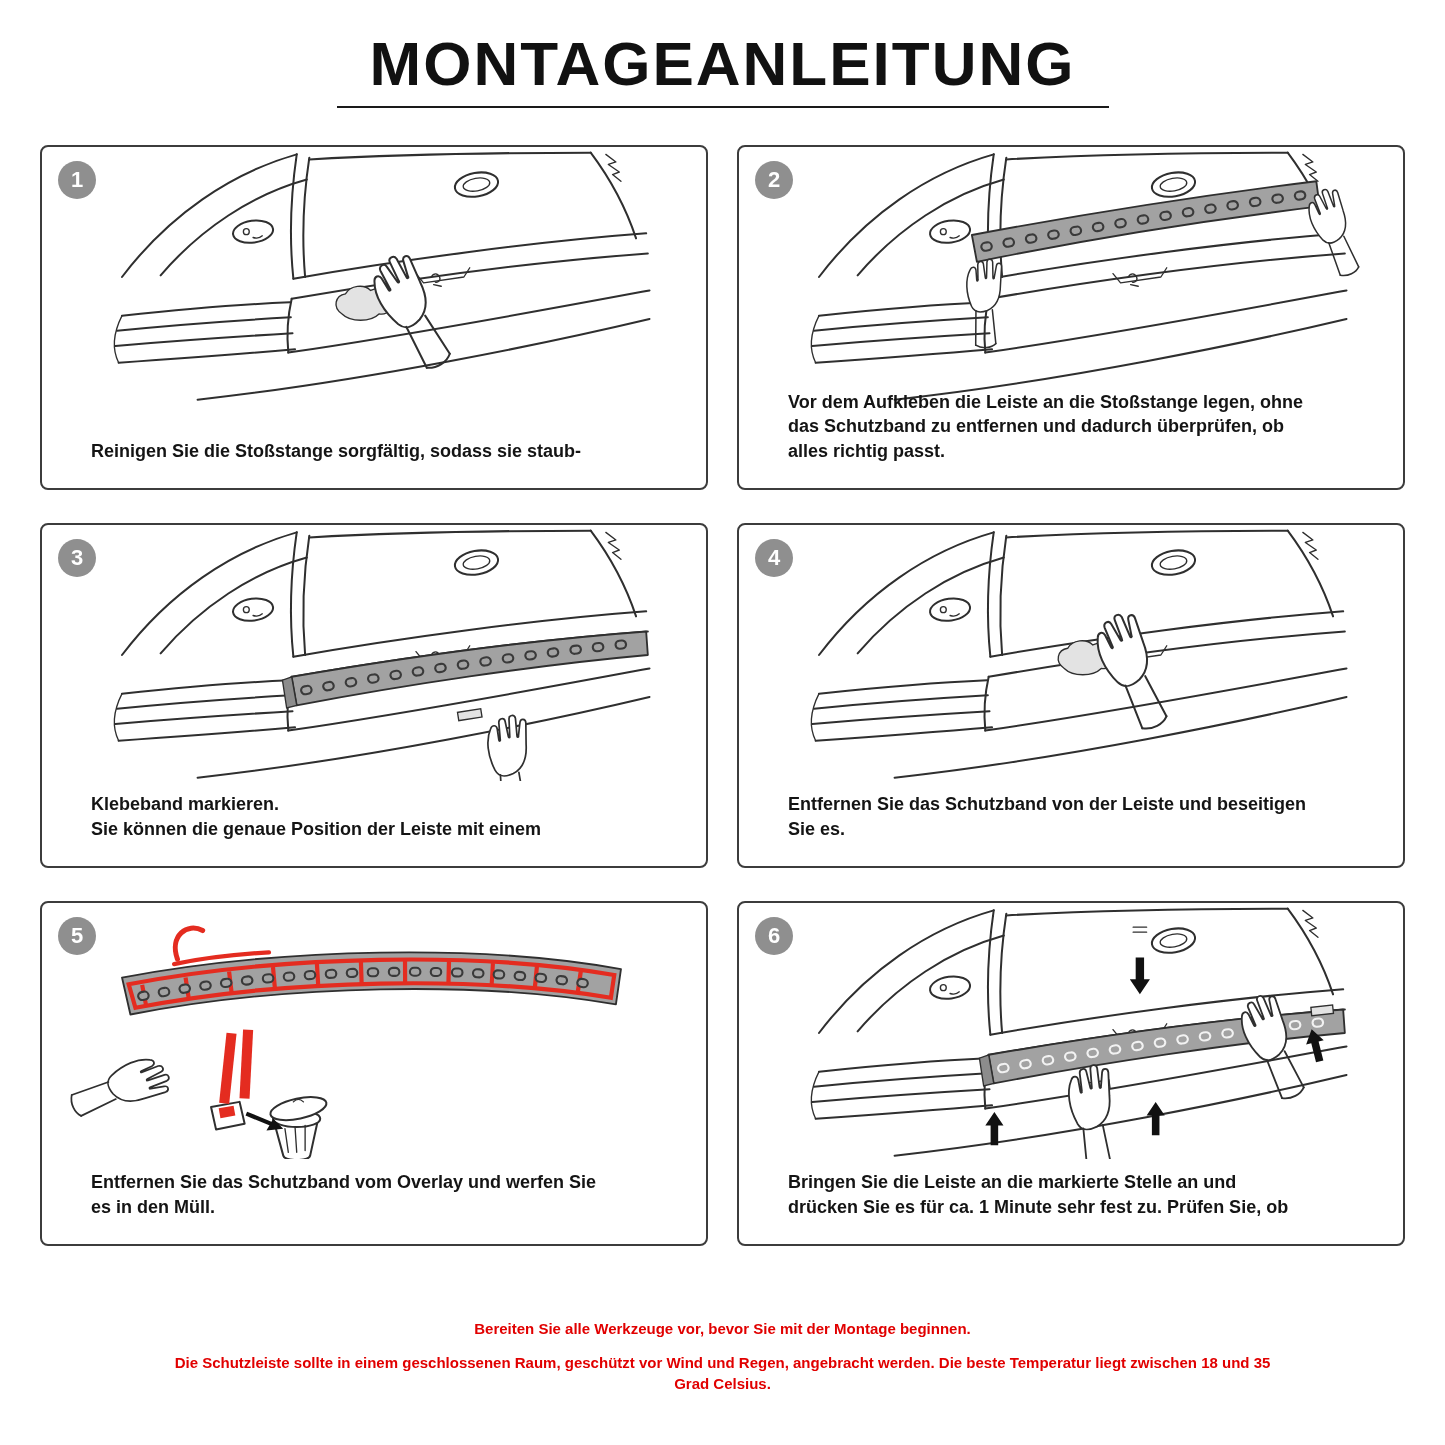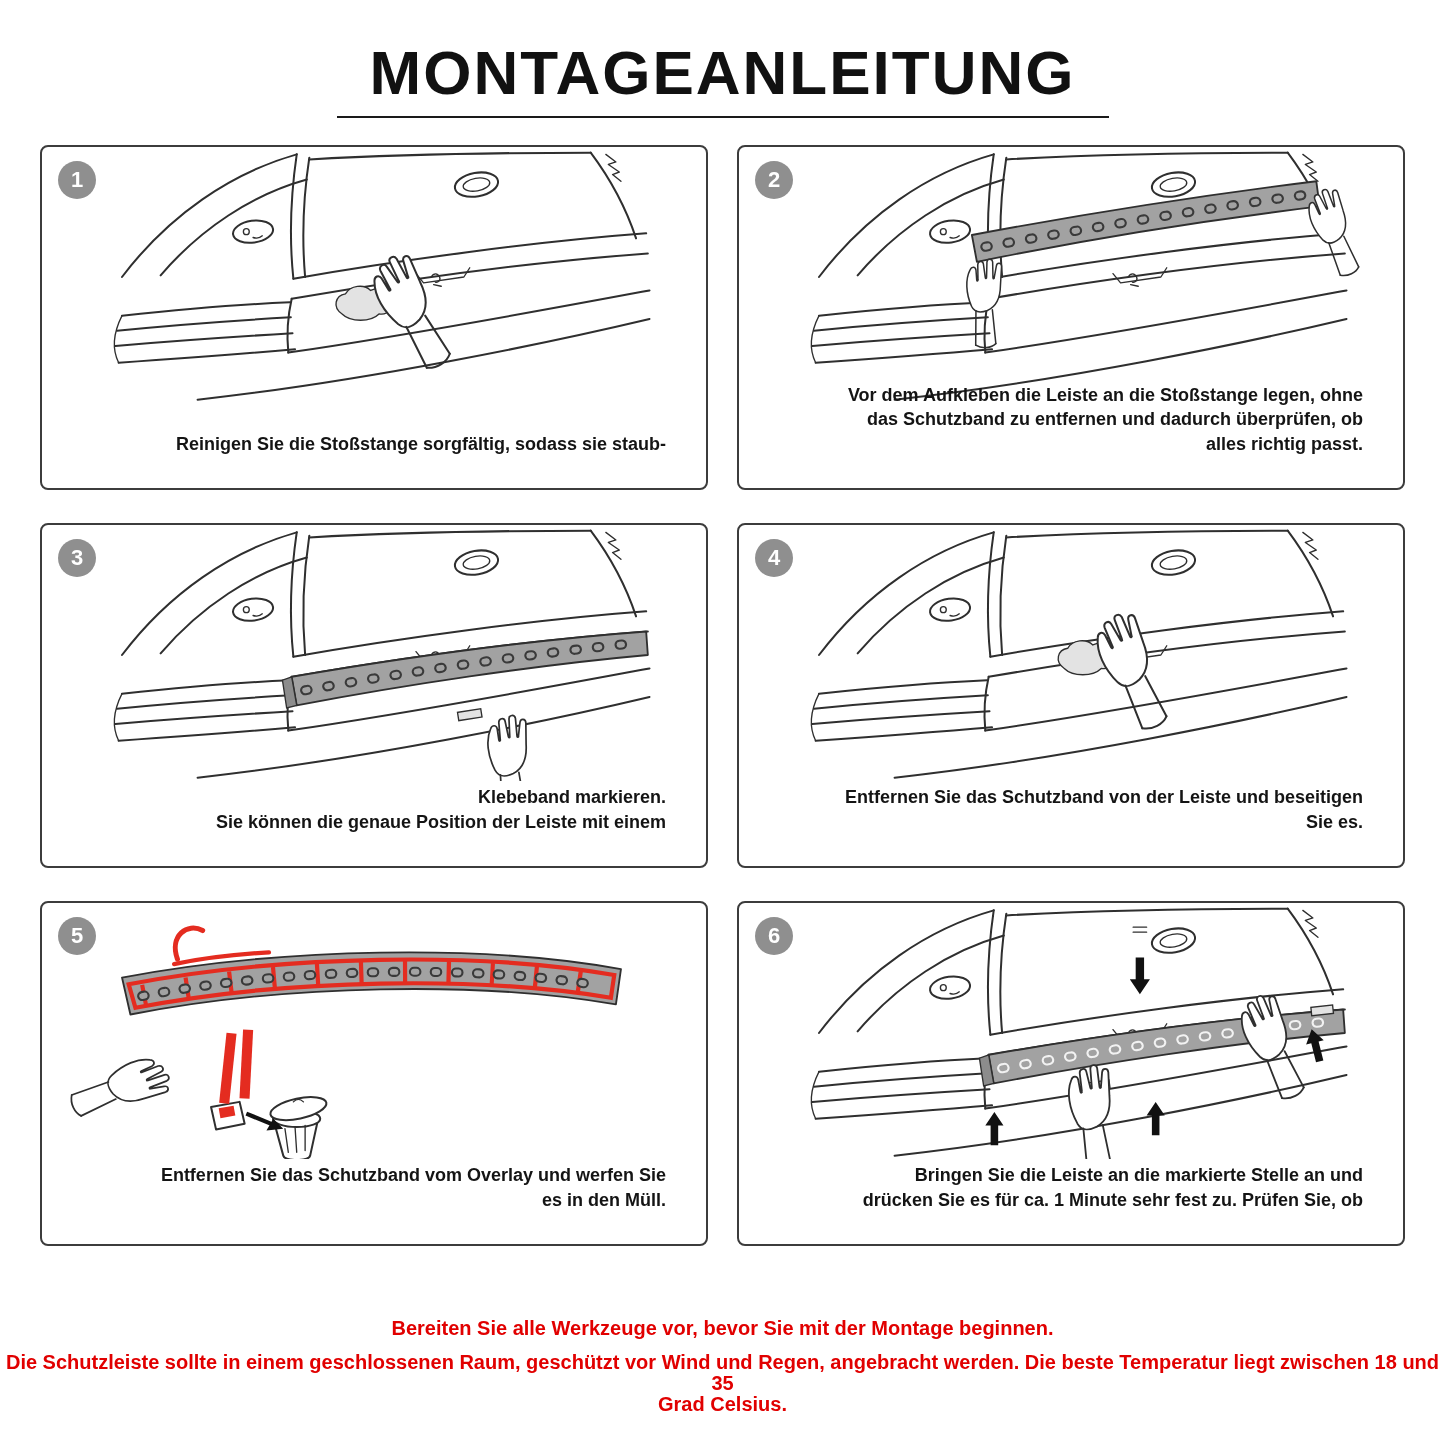--- a/index.html
+++ b/index.html
@@ -6,21 +6,21 @@
   .sheet{
     position:relative;
     width:1445px;height:1445px;
     background:#fff;
     font-family:"Liberation Sans", sans-serif;
     overflow:hidden;
   }
   
   .hdr{position:absolute;top:30px;left:0;width:100%;text-align:center;}
   .hdr h1{
-    margin:9px;font-size:62px;line-height:1.1;font-weight:bold;
+    margin:0;font-size:62px;line-height:1.1;font-weight:bold;
     letter-spacing:2px;color:#111;
   }
   .hdr .rule{
     width:772px;height:2px;background:#1a1a1a;margin:8px auto 0 auto;
   }
   
   .grid{
     position:absolute;left:40px;top:145px;width:1365px;
     display:grid;grid-template-columns:668px 668px;
     column-gap:29px;row-gap:33px;
@@ -34,27 +34,27 @@
     position:absolute;top:14px;left:16px;width:38px;height:38px;
     border-radius:50%;background:#8f8f8f;color:#fff;
     font-size:22px;font-weight:bold;
     display:flex;align-items:center;justify-content:center;z-index:3;
   }
   .art{
     position:absolute;top:4px;left:6px;right:6px;height:252px;z-index:1;
   }
   .art svg{width:100%;height:100%;}
   .caption{
-    position:absolute;left:40px;right:24px;bottom:16px;margin:16px;
-    font-size:18px;font-weight:bold;line-height:1.35;color:#141414;z-index:2;text-align:right;
+    position:absolute;left:40px;right:24px;bottom:16px;margin:9px;
+    font-size:18px;font-weight:bold;line-height:1.35;color:#141414;z-index:2;
   }
   .caption span{display:block;white-space:nowrap;}
   
   .footer{position:absolute;top:1318px;left:0;width:100%;text-align:center;color:#e10000;}
-  .footer p{margin:0;font-size:20px;font-weight:bold;line-height:21px;}
+  .footer p{margin:0;font-size:15px;font-weight:bold;line-height:21px;}
   .footer .w1{margin-bottom:13px;}
   
   .ln{fill:none;stroke:#2f2f2f;stroke-width:2.4;stroke-linecap:round;stroke-linejoin:round;}
   .thin{fill:none;stroke:#2f2f2f;stroke-width:1.6;stroke-linecap:round;stroke-linejoin:round;}
   .wh{fill:#ffffff;stroke:#2f2f2f;stroke-width:2.4;stroke-linecap:round;stroke-linejoin:round;}
   .strip{fill:#a2a2a2;stroke:#2f2f2f;stroke-width:2.2;stroke-linejoin:round;}
   .cap{fill:#8c8c8c;stroke:#2f2f2f;stroke-width:1.6;}
   .tape{fill:#e3e3e3;stroke:#2f2f2f;stroke-width:1.6;}
   .red{fill:#e42c20;}
   .redln{fill:none;stroke:#e42c20;stroke-linecap:round;}

